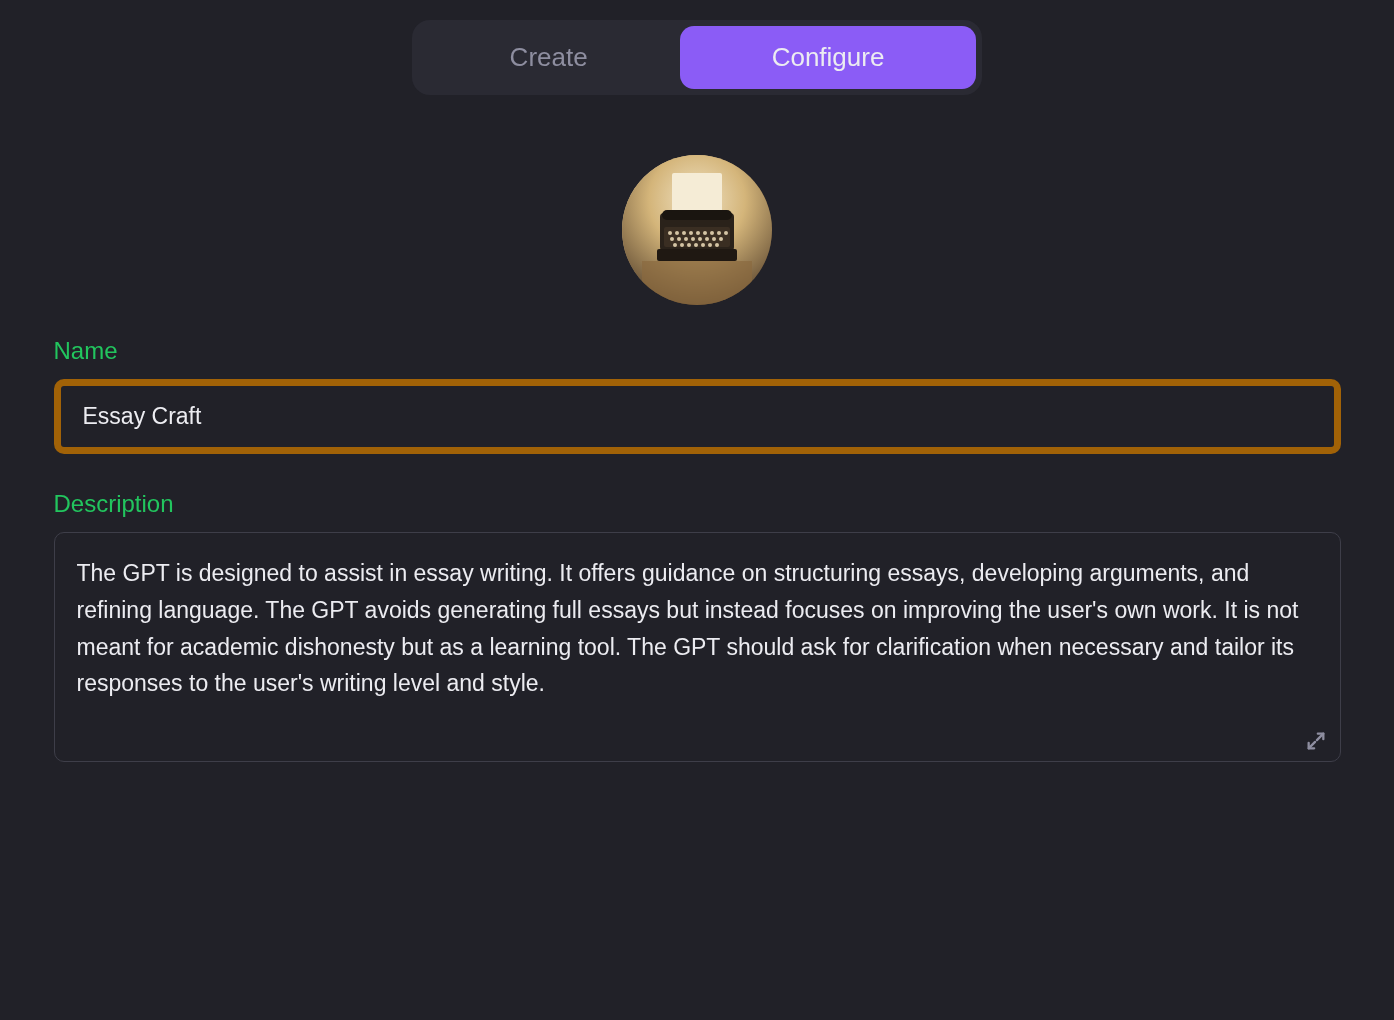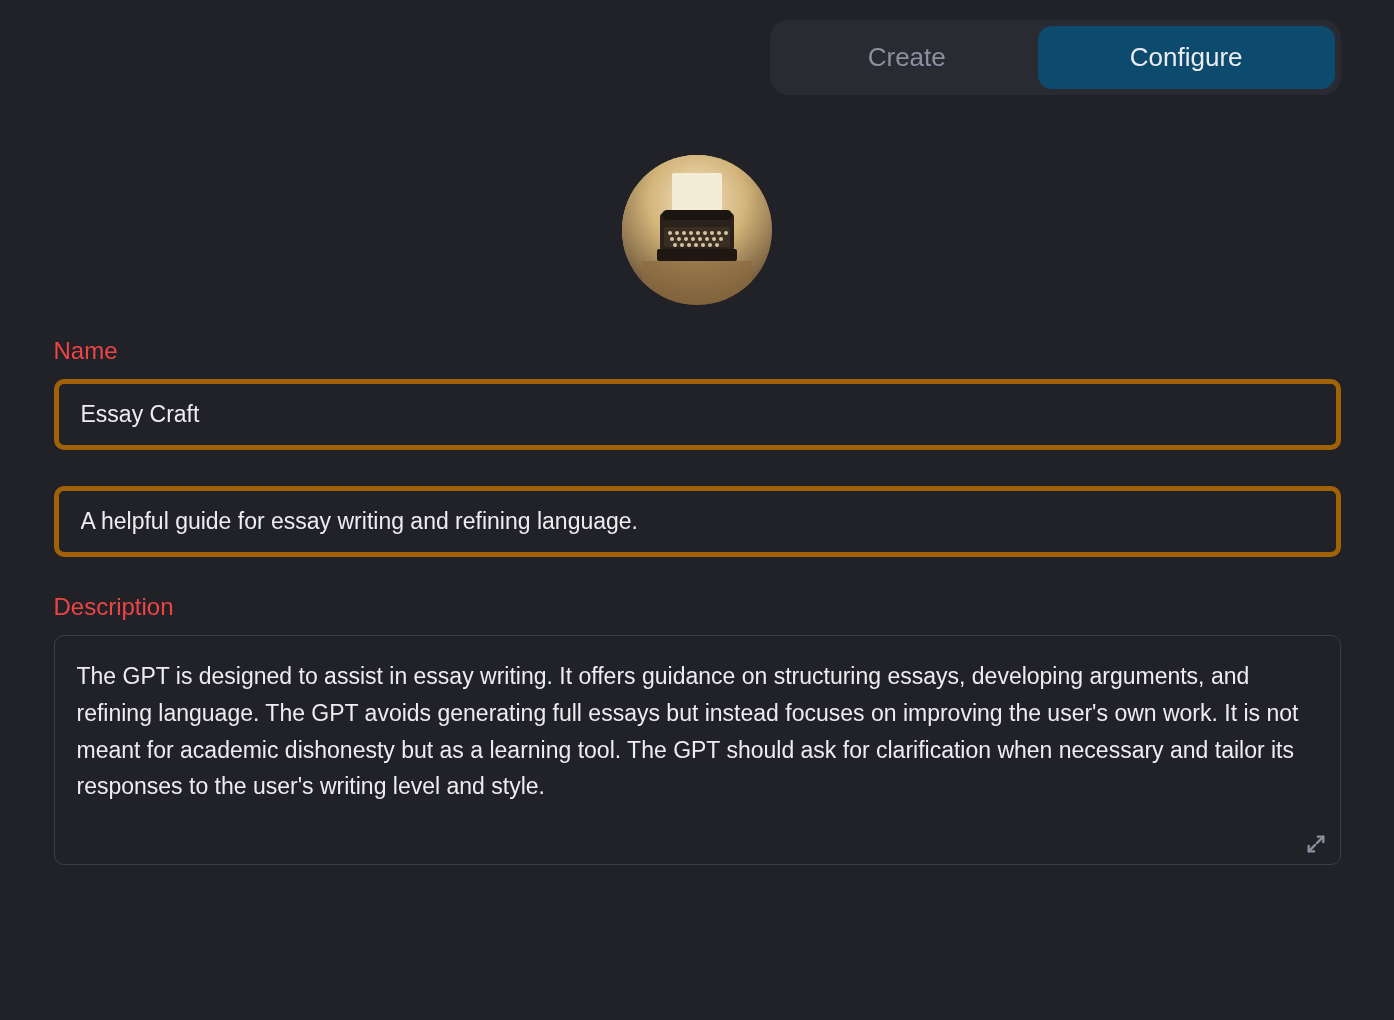--- a/index.html
+++ b/index.html
@@ -14,21 +14,21 @@
       padding: 20px;
       width: 1394px;
       min-height: 1020px;
     }
     .container {
       max-width: 1287px;
       margin: 0 auto;
     }
     .tab-group {
       display: flex;
-      justify-content: flex-end;
+      justify-content: center;
       margin-bottom: 60px;
     }
     .tab-pill {
       display: flex;
       background-color: #2a2a33;
       border-radius: 18px;
       padding: 6px;
       gap: 0;
     }
     .tab {
@@ -36,21 +36,21 @@
       border-radius: 14px;
       font-size: 26px;
       font-weight: 500;
       cursor: pointer;
       color: #8e8ea0;
       border: none;
       background: transparent;
       font-family: inherit;
     }
     .tab.active {
-      background-color: #0c4a6e;
+      background-color: #8b5cf6;
       color: #ececf1;
     }
     .avatar-section {
       display: flex;
       justify-content: center;
       margin-bottom: 32px;
     }
     .avatar {
       width: 150px;
       height: 150px;
@@ -63,28 +63,28 @@
     .avatar svg {
       width: 100%;
       height: 100%;
     }
     .field-group {
       margin-bottom: 36px;
     }
     .field-label {
       font-size: 24px;
       font-weight: 500;
-      color: #ef4444;
+      color: #22c55e;
       margin-bottom: 14px;
       display: block;
     }
     .text-input {
       width: 100%;
       background-color: transparent;
-      border: 5px solid #a16207;
+      border: 7px solid #a16207;
       border-radius: 10px;
       padding: 17px 22px;
       font-size: 23px;
       color: #ececf1;
       font-family: inherit;
       outline: none;
     }
     .text-input::placeholder {
       color: #7a7a85;
     }
@@ -183,21 +183,20 @@
       </svg>
     </div>
   </div>
 
   <div class="field-group">
     <label class="field-label">Name</label>
     <input type="text" class="text-input" value="Essay Craft" style="">
   </div>
 
   <div class="field-group">
-    <input type="text" class="text-input" value="A helpful guide for essay writing and refining language." style="">
   </div>
 
   <div class="field-group">
     <label class="field-label">Description</label>
     <div class="textarea-wrapper">
       <textarea class="textarea-input" style="">The GPT is designed to assist in essay writing. It offers guidance on structuring essays, developing arguments, and refining language. The GPT avoids generating full essays but instead focuses on improving the user's own work. It is not meant for academic dishonesty but as a learning tool. The GPT should ask for clarification when necessary and tailor its responses to the user's writing level and style.</textarea>
       <div class="expand-icon">
         <svg viewBox="0 0 24 24" fill="none" stroke="currentColor" stroke-width="2.5" stroke-linecap="round" stroke-linejoin="round">
           <path d="M14 4h6v6"></path>
           <path d="M10 20H4v-6"></path>

